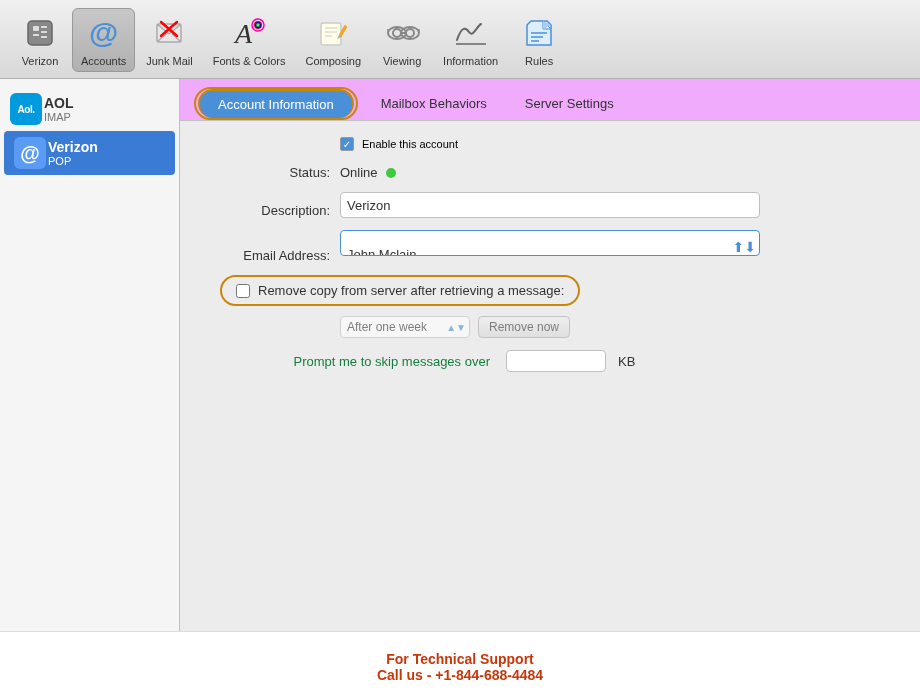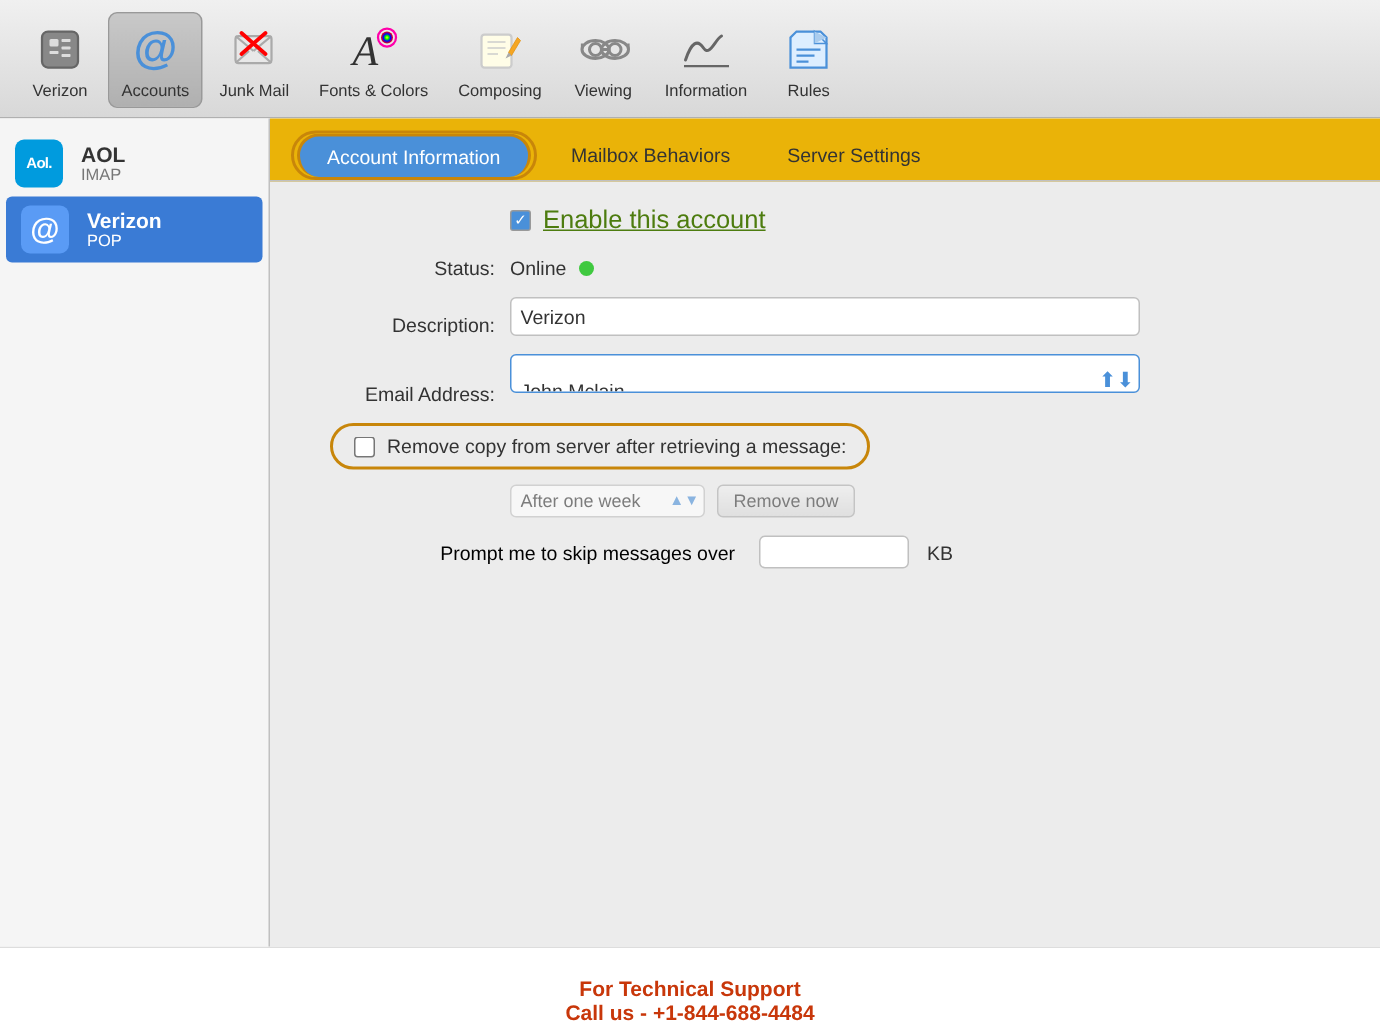--- a/index.html
+++ b/index.html
@@ -64,21 +64,21 @@
       width: 180px;
       background: #f5f5f5;
       border-right: 1px solid #c0c0c0;
       padding: 8px 0;
     }
     .account-item {
       display: flex;
       align-items: center;
       padding: 6px 10px;
       cursor: pointer;
-      gap: 12px;
+      gap: 2px;
     }
     .account-item.selected {
       background: #3a7bd5;
       border-radius: 4px;
       margin: 0 4px;
     }
     .account-avatar {
       width: 32px;
       height: 32px;
       border-radius: 6px;
@@ -120,21 +120,21 @@
     
     .content {
       flex: 1;
       background: #ececec;
       padding: 0;
     }
 
     
     .tab-bar {
       display: flex;
-      background: #eab308;
+      background: #f0abfc;
       border-bottom: 1px solid #c0c0c0;
       padding: 0 10px;
       gap: 0;
     }
     .tab {
       padding: 8px 18px;
       font-size: 13px;
       cursor: pointer;
       border: 1px solid transparent;
       border-bottom: none;
@@ -170,23 +170,22 @@
       border-radius: 2px;
       background: #4a90d9;
       display: flex;
       align-items: center;
       justify-content: center;
       color: white;
       font-size: 10px;
       cursor: pointer;
     }
     .enable-label {
-      font-size: 17px;
-      color: #4d7c0f;
-      text-decoration: underline;
+      font-size: 11px;
+      color: #000000;
     }
 
     .form-row {
       display: flex;
       align-items: flex-end;
       margin-bottom: 12px;
     }
     .form-label {
       width: 140px;
       text-align: right;
@@ -290,21 +289,21 @@
     .prompt-row {
       display: flex;
       align-items: center;
       gap: 8px;
       margin-left: 0;
     }
     .prompt-label {
       width: 290px;
       text-align: right;
       font-size: 13px;
-      color: #000000;
+      color: #15803d;
       font-weight: 500;
     }
     .kb-input {
       width: 100px;
       height: 22px;
       border: 1px solid #c0c0c0;
       border-radius: 4px;
       background: white;
     }
     .kb-label {

